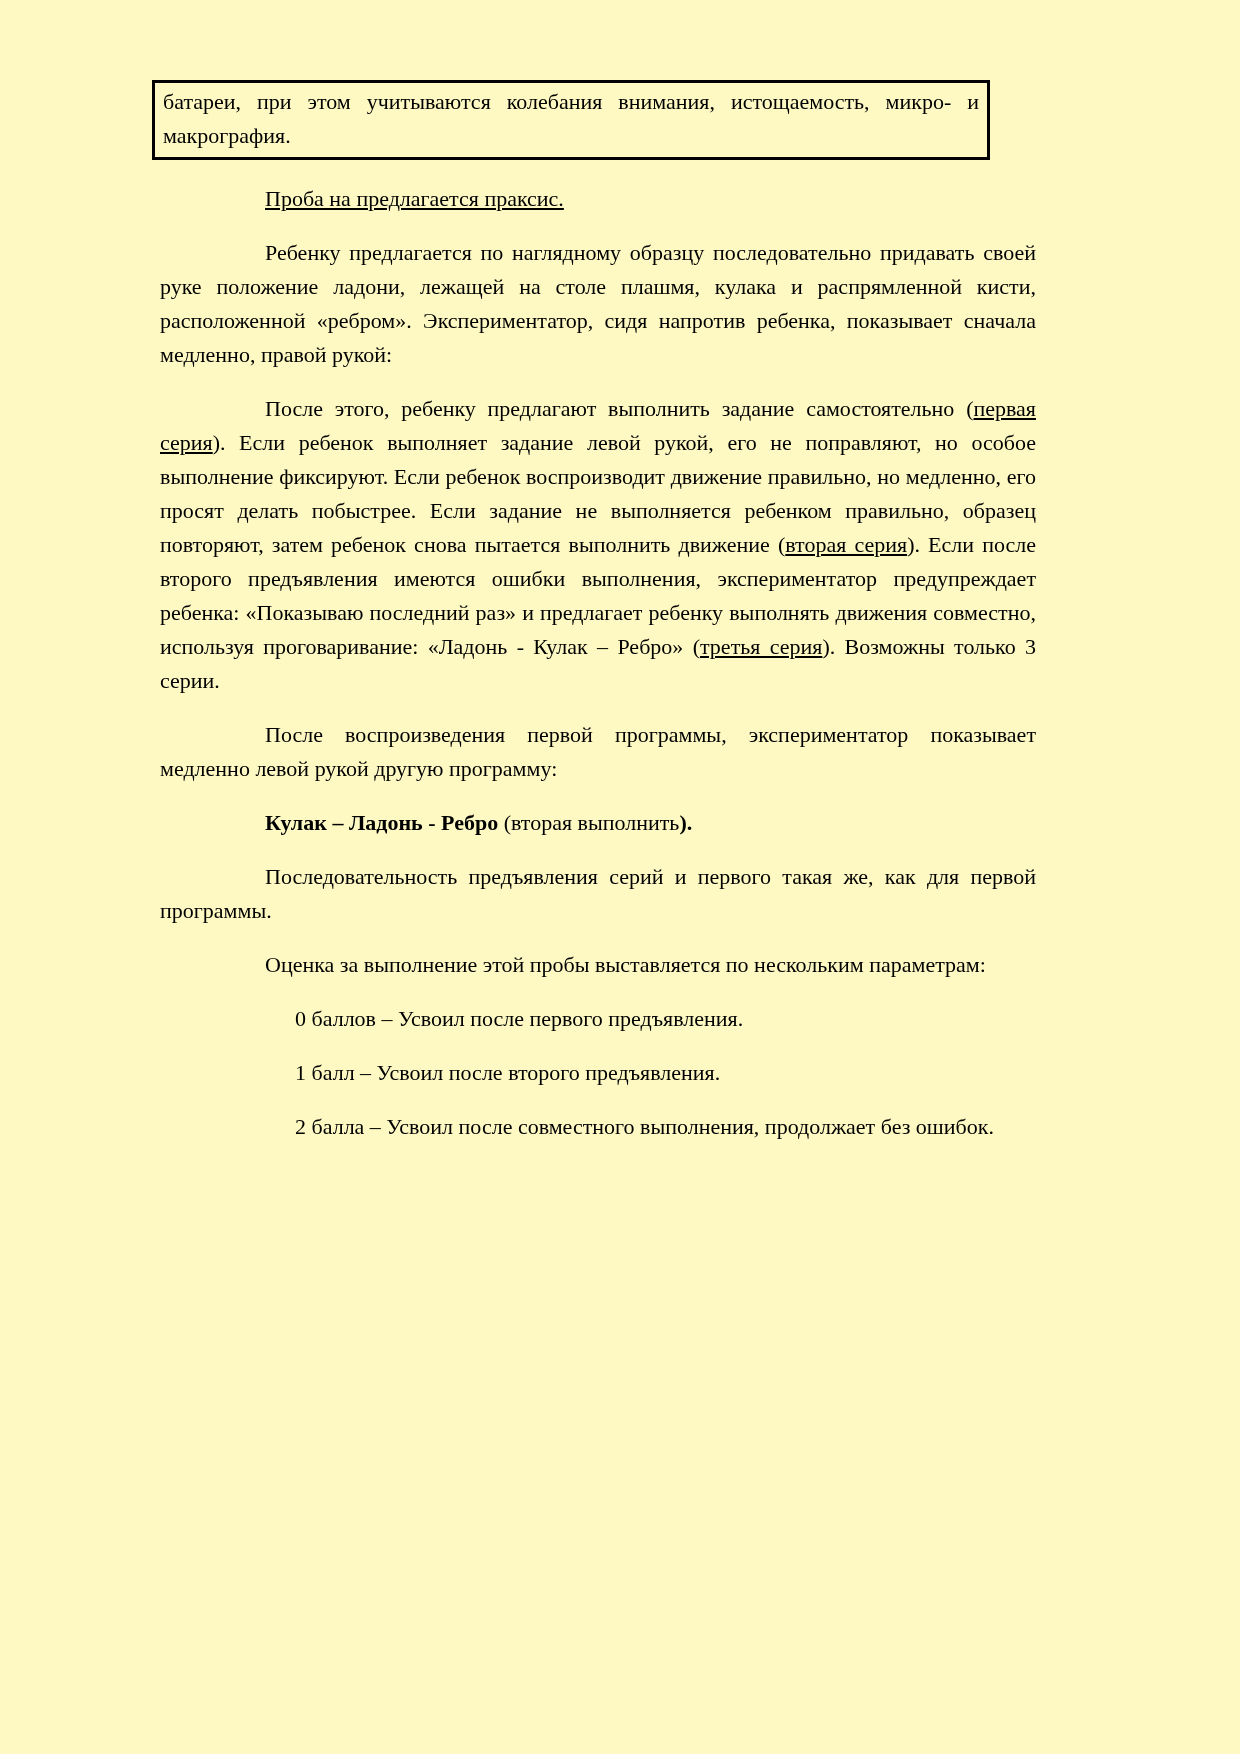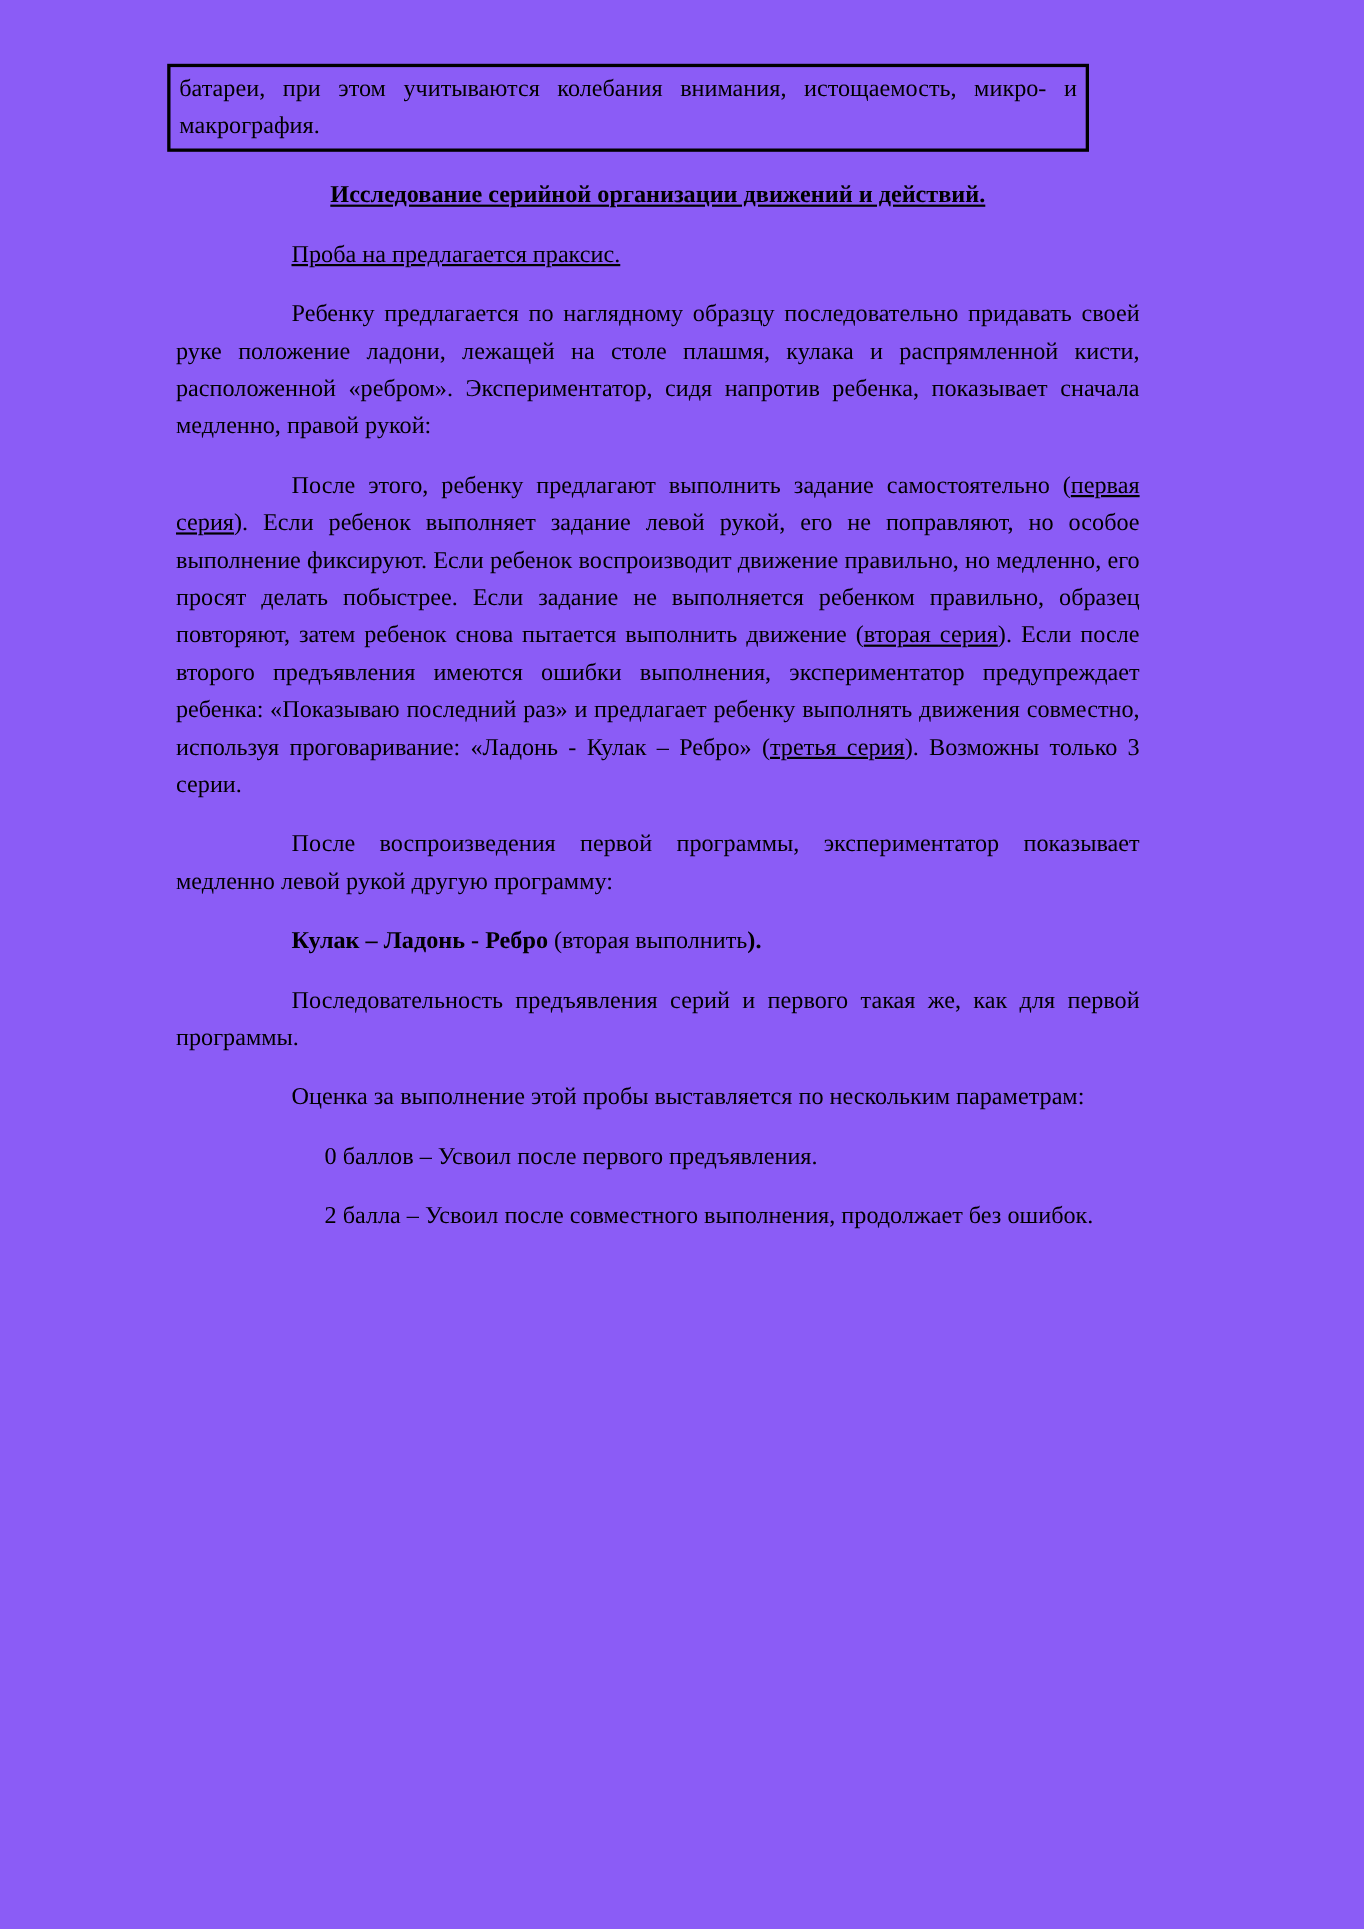--- a/index.html
+++ b/index.html
@@ -4,23 +4,23 @@
 <style>
   html, body {
     margin: 0;
     padding: 0;
     background: #ffffff;
   }
   .page {
     position: relative;
     width: 1240px;
     height: 1754px;
-    background: #8b5cf6;
+    background: #fef9c3;
     box-sizing: border-box;
-    padding: 58px 0 0 160px;
+    padding: 80px 0 0 160px;
     font-family: "Liberation Serif", "DejaVu Serif", serif;
     font-size: 22px;
     line-height: 34px;
     color: #000000;
     overflow: hidden;
   }
   .content { width: 876px; }
   p { margin: 0 0 20px 0; }
   .box {
     box-sizing: border-box;
@@ -49,37 +49,37 @@
 </head>
 <body>
 
 <div class="page">
   <div class="content">
 
     <div class="box">
       <p>батареи, при этом учитываются колебания внимания, истощаемость, микро- и макрография.</p>
     </div>
 
-    <p class="heading"><span class="u">Исследование серийной организации движений и действий.</span></p>
 
     <p class="indent"><span class="u">Проба на предлагается праксис.</span></p>
 
     <p class="para">Ребенку предлагается по наглядному образцу последовательно придавать своей руке положение ладони, лежащей на столе плашмя, кулака и распрямленной кисти, расположенной «ребром». Экспериментатор, сидя напротив ребенка, показывает сначала медленно, правой рукой:</p>
 
 
     <p class="para"><span>После этого, ребенку предлагают выполнить задание самостоятельно (</span><span class="u">первая серия</span><span>). Если ребенок выполняет задание левой рукой, его не поправляют, но особое выполнение фиксируют. Если ребенок воспроизводит движение правильно, но медленно, его просят делать побыстрее. Если задание не выполняется ребенком правильно, образец повторяют, затем ребенок снова пытается выполнить движение (</span><span class="u">вторая серия</span><span>). Если после второго предъявления имеются ошибки выполнения, экспериментатор предупреждает ребенка: «Показываю последний раз» и предлагает ребенку выполнять движения совместно, используя проговаривание: «Ладонь - Кулак – Ребро» (</span><span class="u">третья серия</span><span>). Возможны только 3 серии.</span></p>
 
     <p class="para">После воспроизведения первой программы, экспериментатор показывает медленно левой рукой другую программу:</p>
 
     <p class="indent"><span class="b">Кулак – Ладонь - Ребро </span><span>(вторая выполнить</span><span class="b">).</span></p>
 
     <p class="para">Последовательность предъявления серий и первого такая же, как для первой программы.</p>
 
     <p class="para">Оценка за выполнение этой пробы выставляется по нескольким параметрам:</p>
 
 
     <p class="score">0 баллов – Усвоил после первого предъявления.</p>
 
+    <p class="score">1 балл – Усвоил после второго предъявления.</p>
 
     <p class="score">2 балла – Усвоил после совместного выполнения, продолжает без ошибок.</p>
 
   </div>
 </div>
 
 </body></html>

